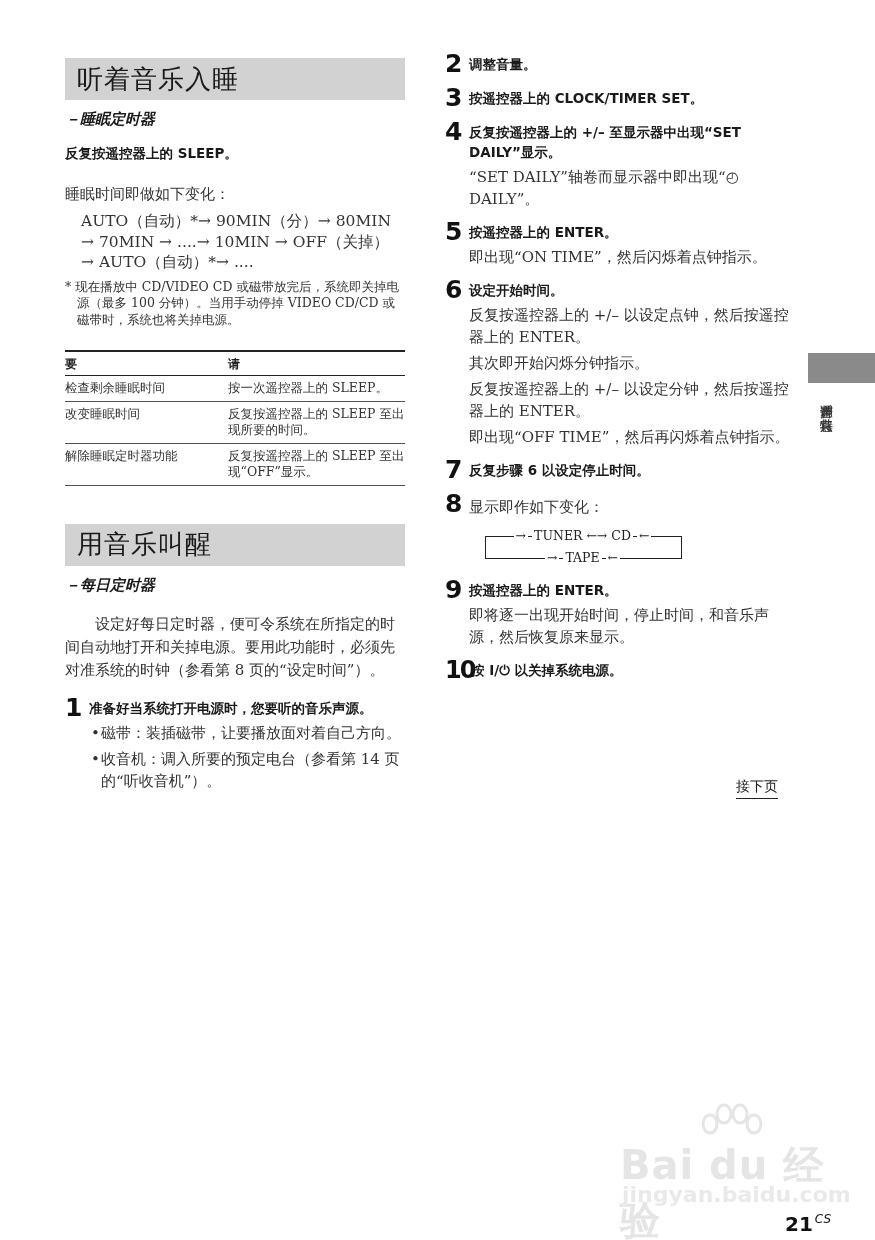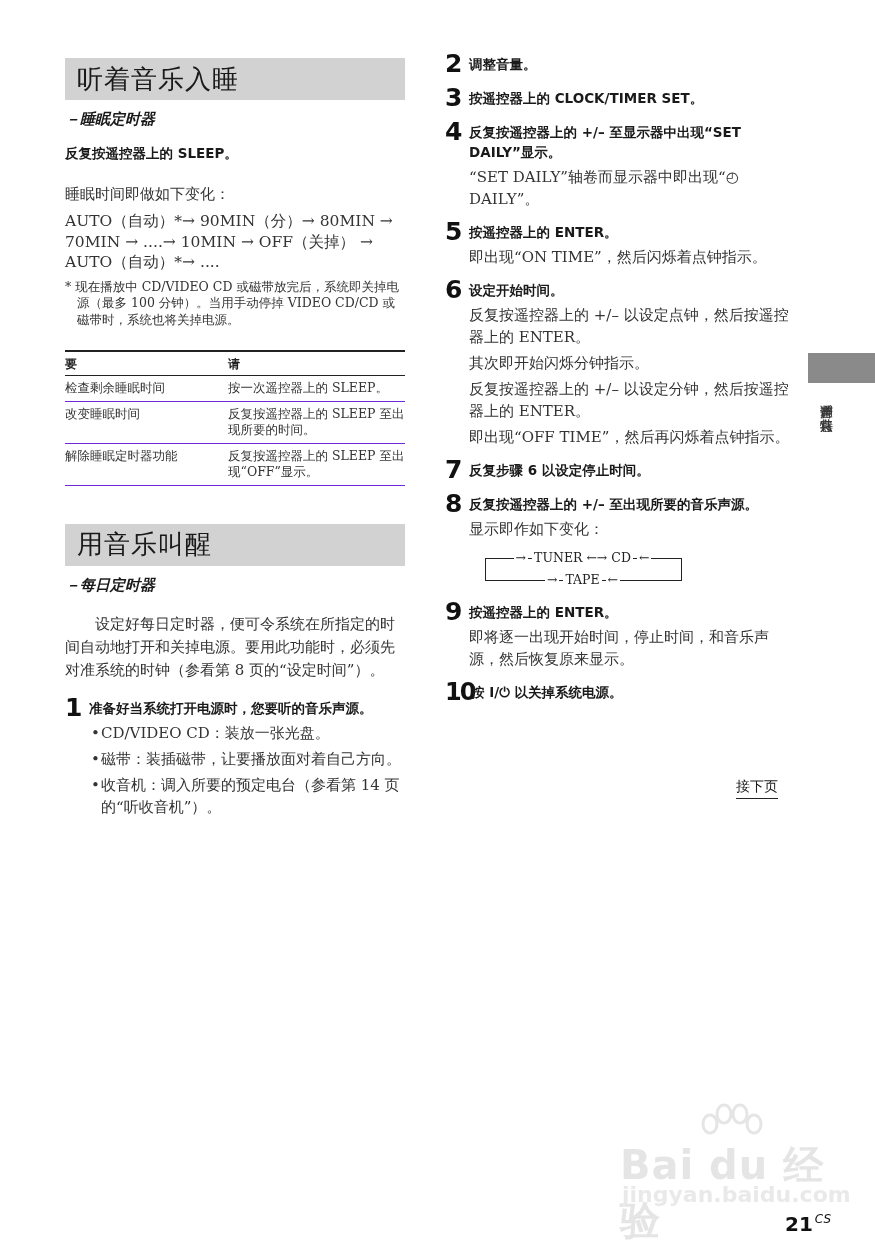--- a/index.html
+++ b/index.html
@@ -12,21 +12,21 @@
   .sec-bar { background: #d2d2d2; height: 42px; display: flex; align-items: center;
              padding-left: 12px; box-sizing: border-box; }
   .sec-title { font-family: "DejaVu Sans", "Liberation Sans", sans-serif; font-size: 26px;
                color: #1a1a1a; letter-spacing: 1px; }
   .subtitle { font-family: "DejaVu Sans", "Liberation Sans", sans-serif; font-style: italic;
               font-weight: bold; font-size: 15px; margin-top: 10px; color: #1a1a1a; }
   .para { font-size: 15px; line-height: 23px; margin-top: 18px; text-indent: 2em; color: #333; }
   .bold-line { font-family: "DejaVu Sans", "Liberation Sans", sans-serif; font-weight: bold;
                font-size: 13.5px; margin-top: 16px; color: #1a1a1a; }
   .plain { font-size: 15px; line-height: 22px; color: #333; }
-  .seq { font-size: 15.5px; line-height: 20.5px; color: #333; margin-top: 6px; }
+  .seq { font-size: 15.5px; line-height: 20.5px; color: #333; margin-top: 6px; margin-left: 16px; }
   .note { font-size: 12.5px; line-height: 16.5px; color: #333; margin-top: 6px;
           padding-left: 12px; text-indent: -12px; }
 
   table.tbl { width: 100%; border-collapse: collapse; margin-top: 22px; font-size: 12.5px; }
   table.tbl th { text-align: left; font-family: "DejaVu Sans", "Liberation Sans", sans-serif;
                  font-weight: bold; font-size: 12px; padding: 4px 0 2px 0;
                  border-top: 2px solid #222; border-bottom: 1px solid #222; }
   table.tbl td { vertical-align: top; padding: 4px 0 4px 0; border-bottom: 1px solid #6d28d9;
                  line-height: 16.5px; color: #333; }
   table.tbl td.c1 { width: 163px; }
@@ -110,21 +110,20 @@
       <span class="sec-title">用音乐叫醒</span>
     </div>
     <div class="subtitle">－每日定时器</div>
     <div class="para">设定好每日定时器，便可令系统在所指定的时间自动地打开和关掉电源。要用此功能时，必须先对准系统的时钟（参看第 8 页的“设定时间”）。</div>
 
     <div class="step" style="margin-top:14px">
       <div class="step-num">1</div>
       <div class="step-body">
         <div class="step-head">准备好当系统打开电源时，您要听的音乐声源。</div>
         <ul class="bullets">
-          <li>CD/VIDEO CD：装放一张光盘。</li>
           <li>磁带：装插磁带，让要播放面对着自己方向。</li>
           <li>收音机：调入所要的预定电台（参看第 14 页的“听收音机”）。</li>
         </ul>
       </div>
     </div>
   </div>
 </div>
 
 <div class="col right">
   <div class="step" style="margin-top:0">
@@ -165,21 +164,20 @@
   </div>
   <div class="step">
     <div class="step-num">7</div>
     <div class="step-body">
         <div class="step-head">反复步骤 6 以设定停止时间。</div>
       </div>
   </div>
   <div class="step">
     <div class="step-num">8</div>
     <div class="step-body">
-      <div class="step-head">反复按遥控器上的 +/– 至出现所要的音乐声源。</div>
       <div class="step-text">显示即作如下变化：</div>
       <div class="diagram">
         <div class="loop"></div>
         <div class="row1">
           <span class="lbl">→</span>
           <span class="lbl">TUNER ←→ CD</span>
           <span class="lbl">←</span>
         </div>
         <div class="row2">
           <span class="lbl">→</span>

